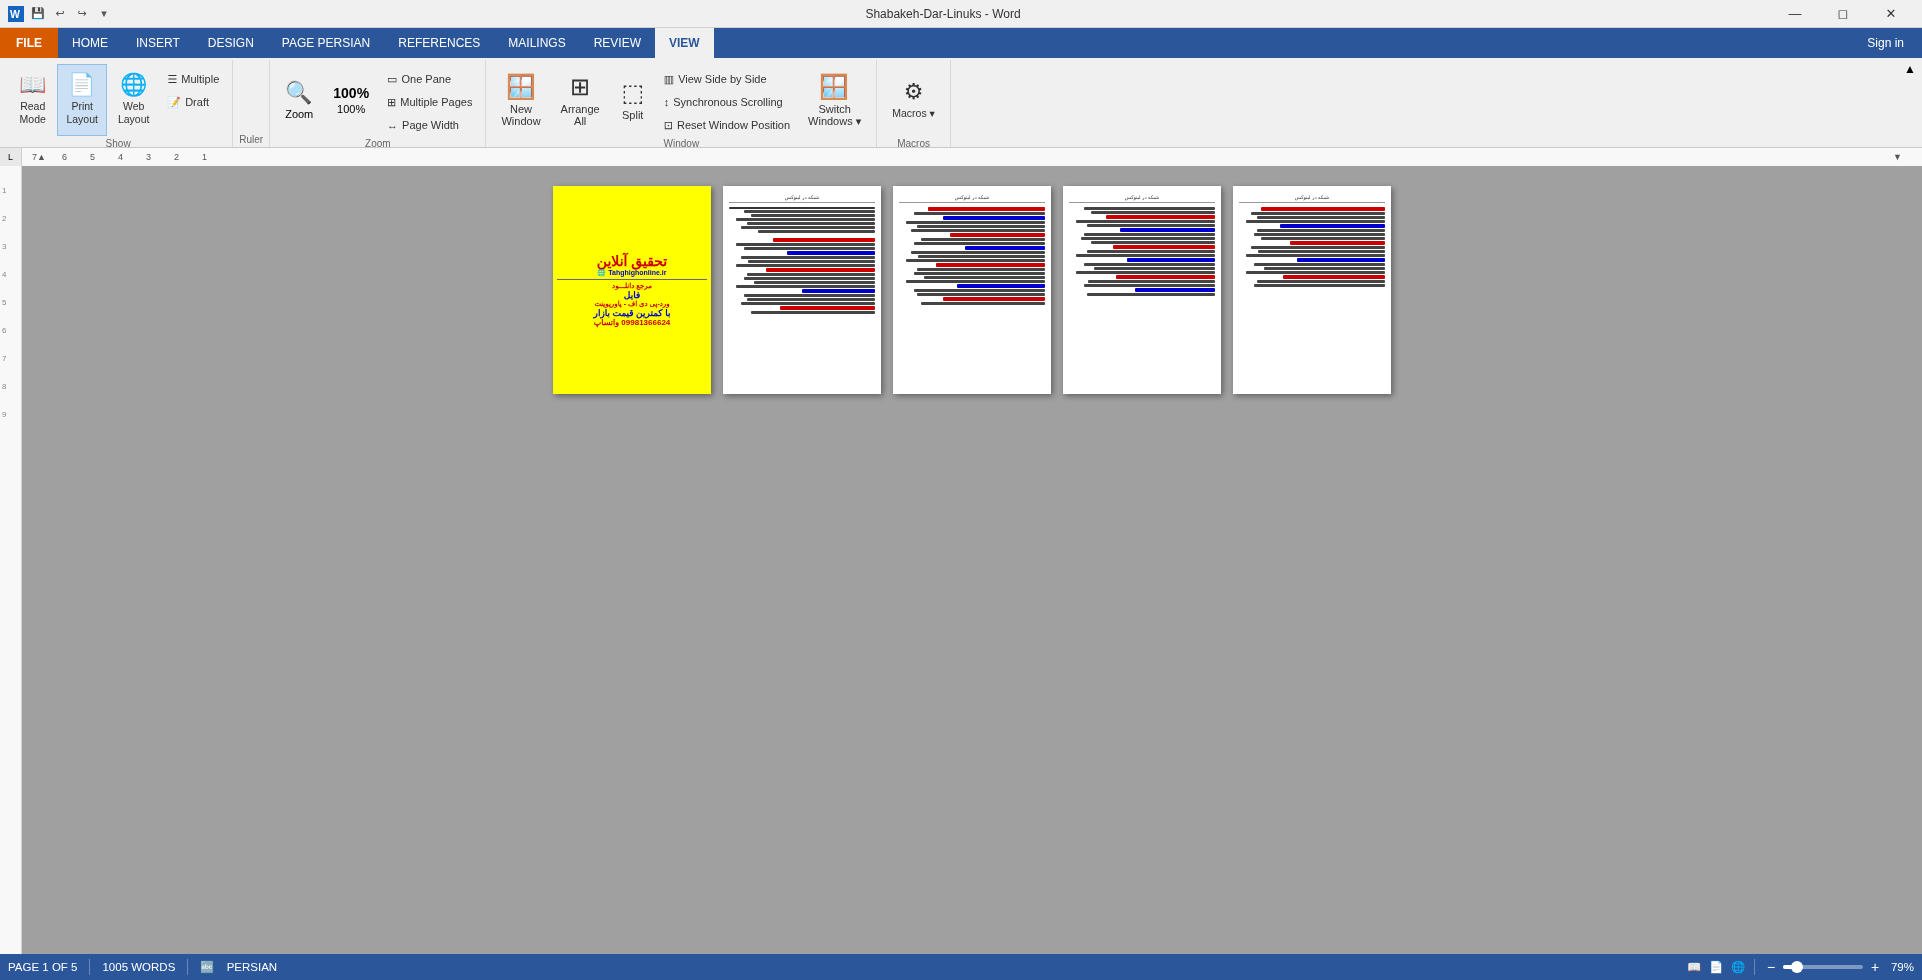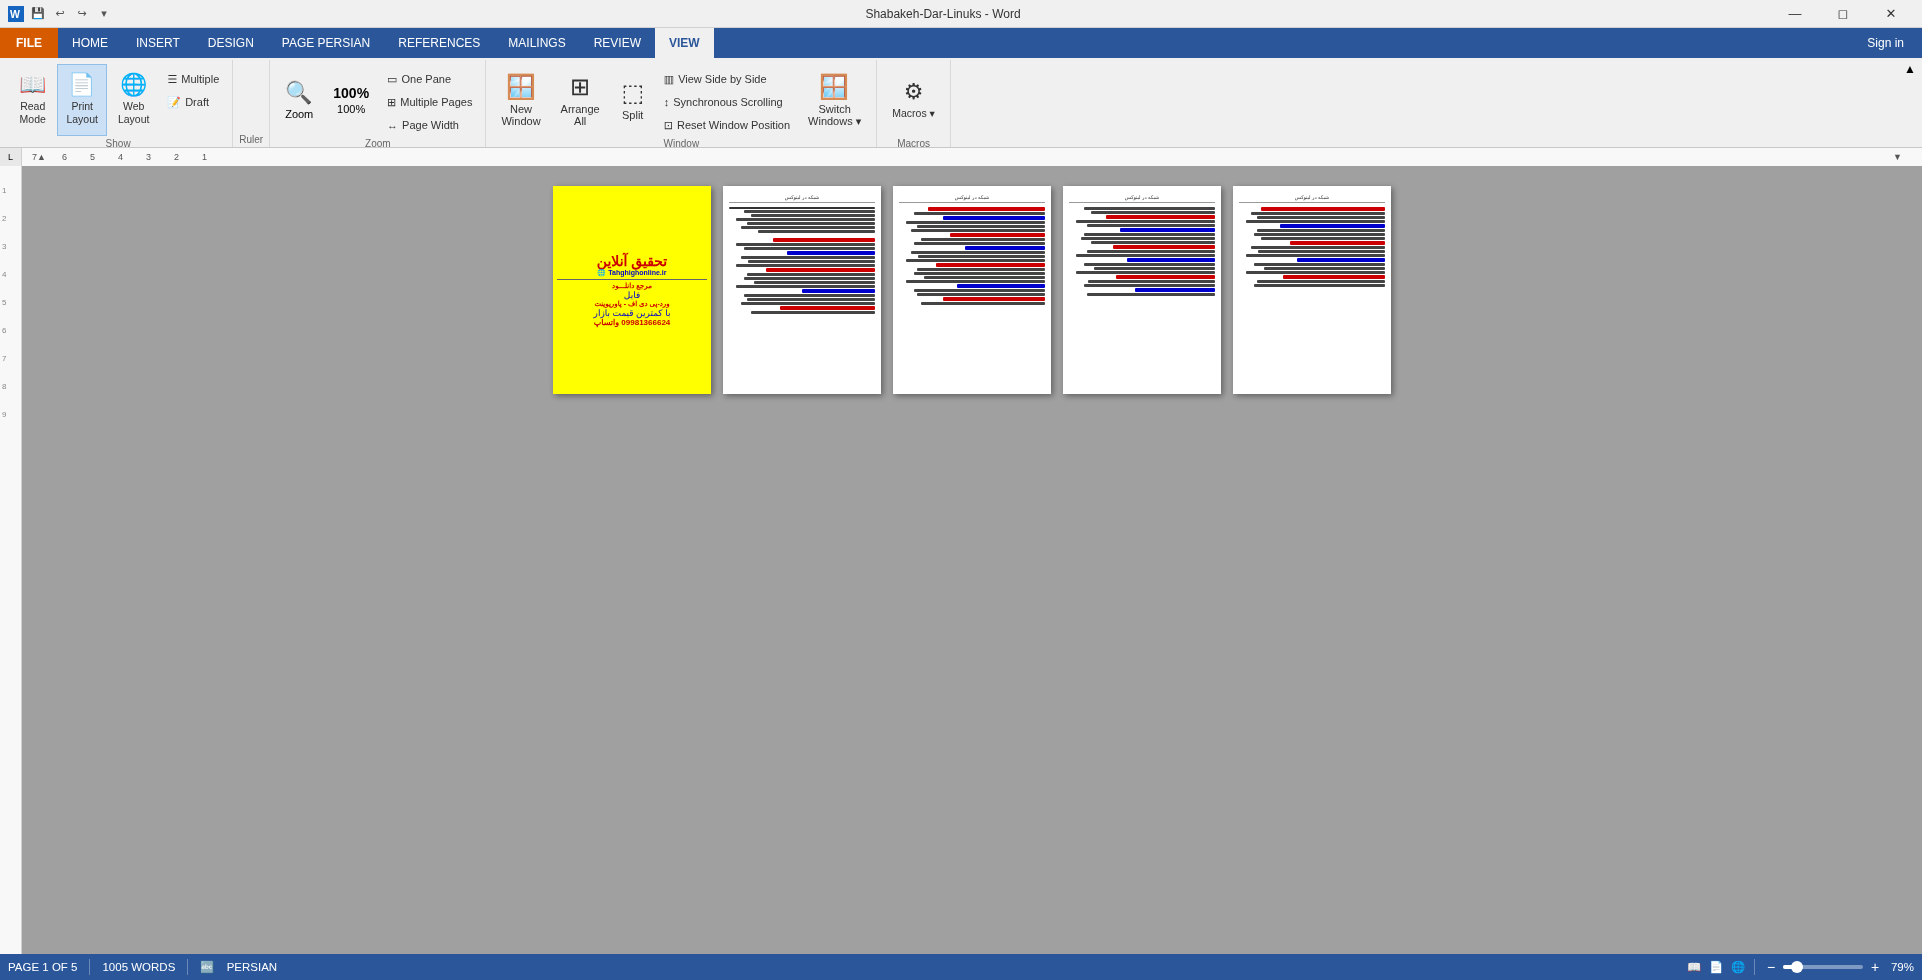--- a/index.html
+++ b/index.html
@@ -226,21 +226,21 @@
       justify-content: center;
       font-family: Arial, sans-serif;
       direction: rtl;
       padding: 4px;
       position: relative;
     }
     .page-1-title { font-size: 14px; font-weight: bold; color: #cc0000; text-align: center; }
     .page-1-url { font-size: 7px; color: #0000cc; font-weight: bold; }
     .page-1-line { width: 100%; height: 1px; background: #666; margin: 2px 0; }
     .page-1-text { font-size: 7px; color: #cc0000; font-weight: bold; text-align: center; }
-    .page-1-big { font-size: 9px; color: #0000cc; font-weight: normal; text-align: center; }
+    .page-1-big { font-size: 9px; color: #0000cc; font-weight: bold; text-align: center; }
     .page-1-phone { font-size: 8px; color: #cc0000; font-weight: bold; }
 
     
     .page-text-content {
       width: 100%;
       height: 100%;
       padding: 8px 6px;
       direction: rtl;
       overflow: hidden;
     }

